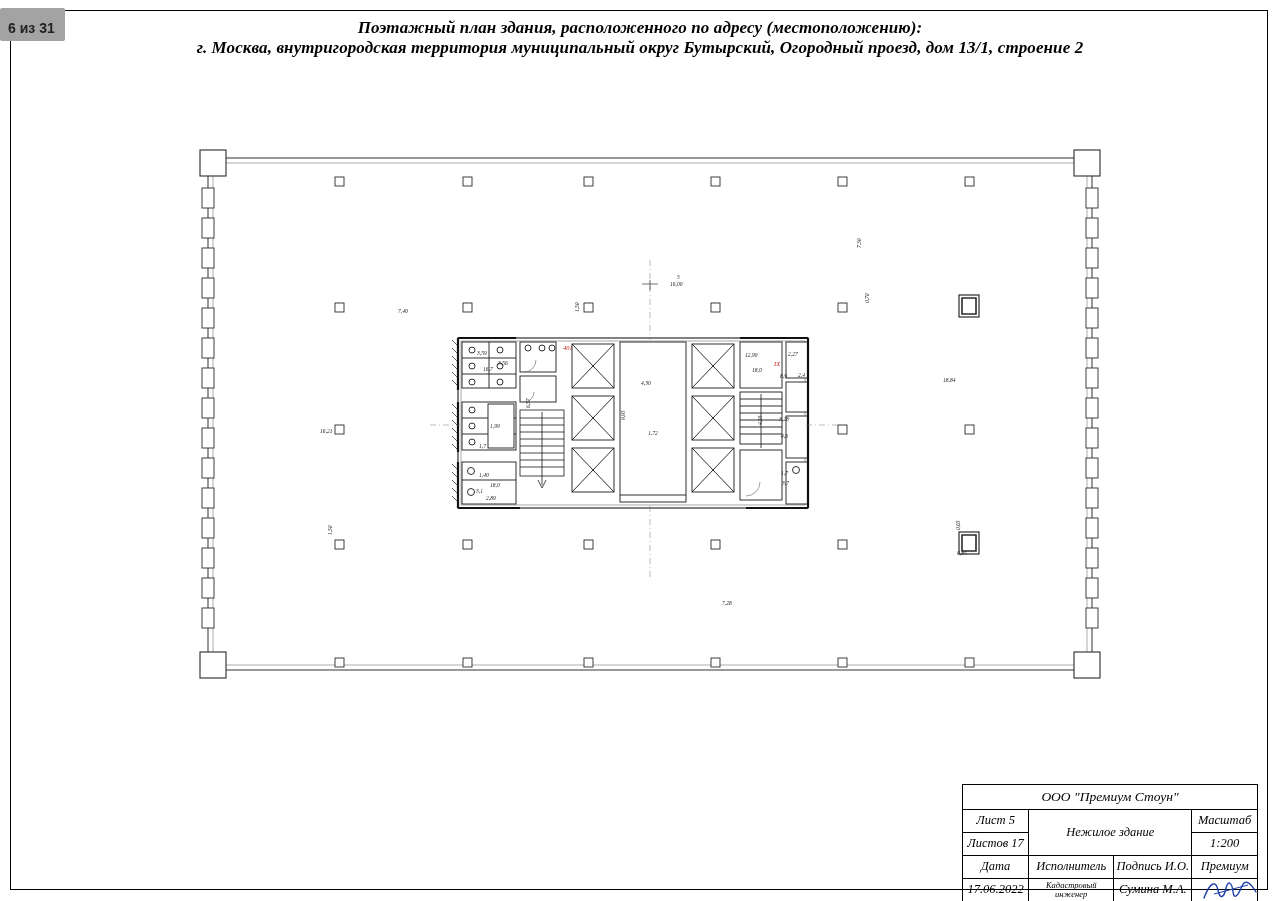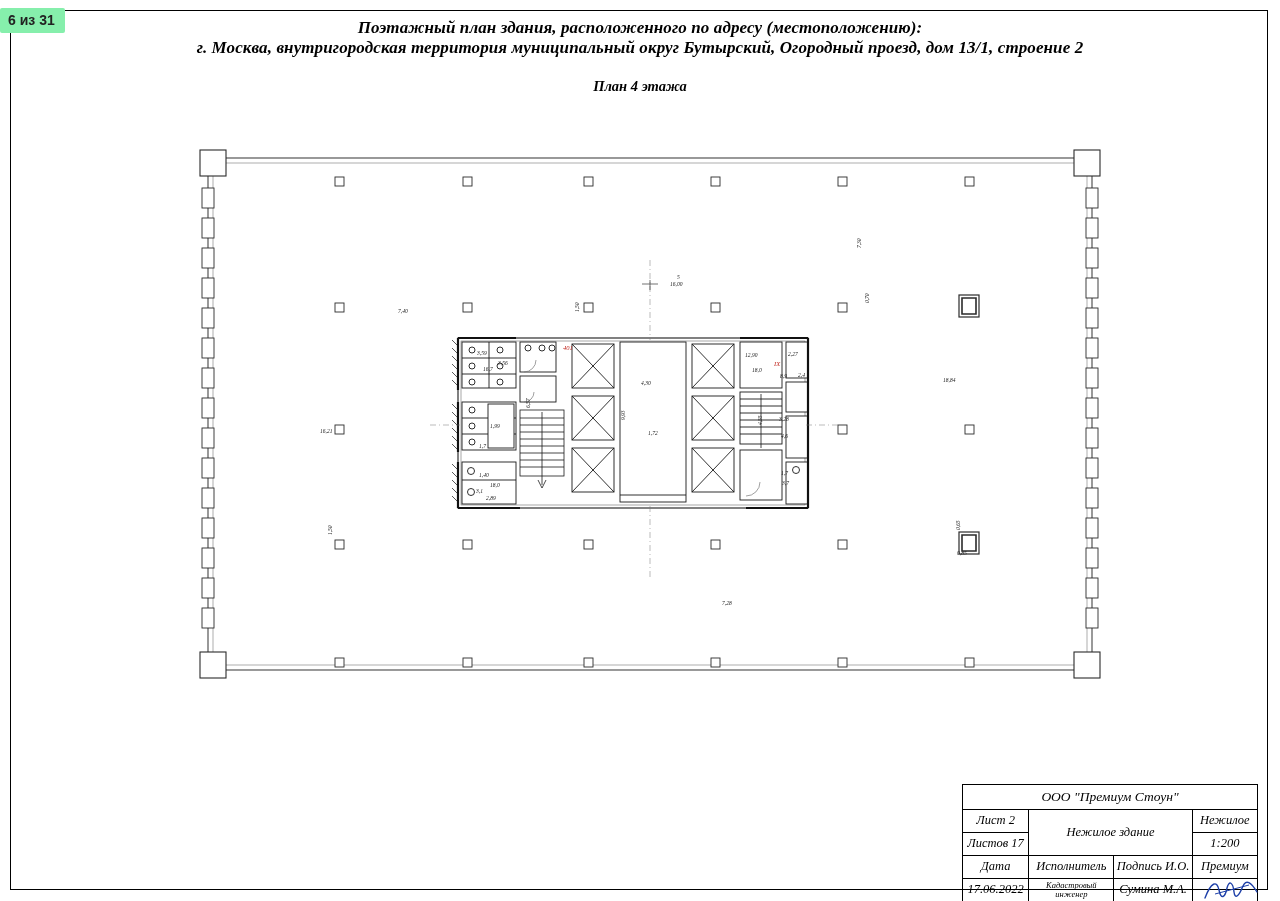--- a/index.html
+++ b/index.html
@@ -30,22 +30,22 @@
     width: 1258px;
     height: 880px;
     border: 1.2px solid #000;
     box-sizing: border-box;
   }
   
   .page-badge {
     position: absolute;
     left: 0px;
     top: 8px;
-    padding: 4px 10px 5px 8px;
-    background: #86efac;
+    padding: 12px 10px 5px 8px;
+    background: #a3a3a3;
     color: #222;
     font-family: "Liberation Sans", sans-serif;
     font-size: 14px;
     font-weight: bold;
     border-radius: 2px;
     z-index: 40;
   }
   
   .title-block {
     position: absolute;
@@ -143,21 +143,20 @@
 
   <div class="doc-border"></div>
 
   <div class="page-badge">6 из 31</div>
 
   <div class="title-block">
     <div class="title-line">Поэтажный план здания, расположенного по адресу (местоположению):</div>
     <div class="title-line">г. Москва, внутригородская территория муниципальный округ Бутырский, Огородный проезд, дом 13/1, строение 2</div>
   </div>
 
-  <div class="floor-title">План 4 этажа</div>
 
   <div id="plan">
     <svg width="940" height="560" viewBox="0 0 940 560" xmlns="http://www.w3.org/2000/svg">
       <g fill="none" stroke="#2b2b2b" stroke-width="1">
 
         <rect x="28" y="18" width="884" height="512" stroke="#555" stroke-width="1.2" fill="none"></rect>
         <rect x="33" y="23" width="874" height="502" stroke="#9a9a9a" stroke-width="0.8" fill="none"></rect>
 
         <rect x="20" y="10" width="26" height="26" stroke="#2b2b2b" stroke-width="1.1" fill="#fff"></rect>
         <rect x="894" y="10" width="26" height="26" stroke="#2b2b2b" stroke-width="1.1" fill="#fff"></rect>
@@ -430,23 +429,23 @@
     <div class="dim red big" style="left:383px; top:204px;">401</div>
     <div class="dim red big" style="left:594px; top:220px;">IX</div>
   </div>
 
   <table class="stamp">
     <tbody>
         <tr>
       <td class="org" colspan="4">ООО "Премиум Стоун"</td>
     </tr>
     <tr>
-      <td style="width:62px;">Лист 2</td>
+      <td style="width:62px;">Лист 5</td>
       <td rowspan="2" colspan="2" style="width:152px;">Нежилое здание</td>
-      <td style="width:62px;">Нежилое</td>
+      <td style="width:62px;">Масштаб</td>
     </tr>
     <tr>
       <td>Листов 17</td>
       <td>1:200</td>
     </tr>
     <tr>
       <td class="hdr">Дата</td>
       <td class="hdr" style="width:82px;">Исполнитель</td>
       <td class="hdr" style="width:78px;">Подпись И.О.</td>
       <td class="hdr">Премиум</td>

